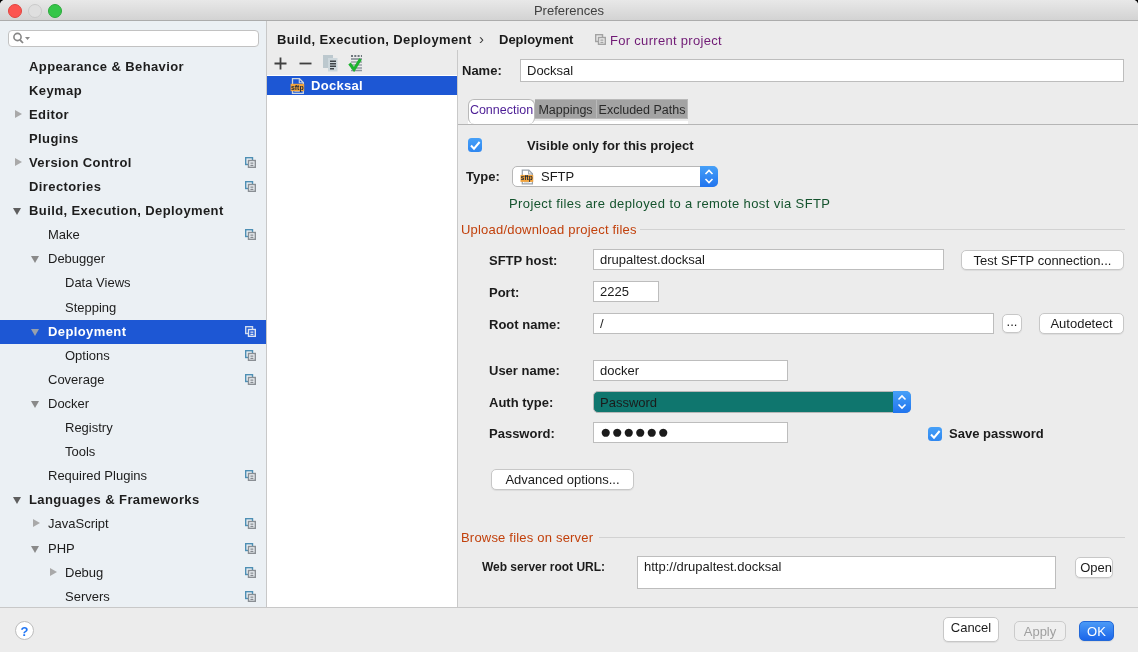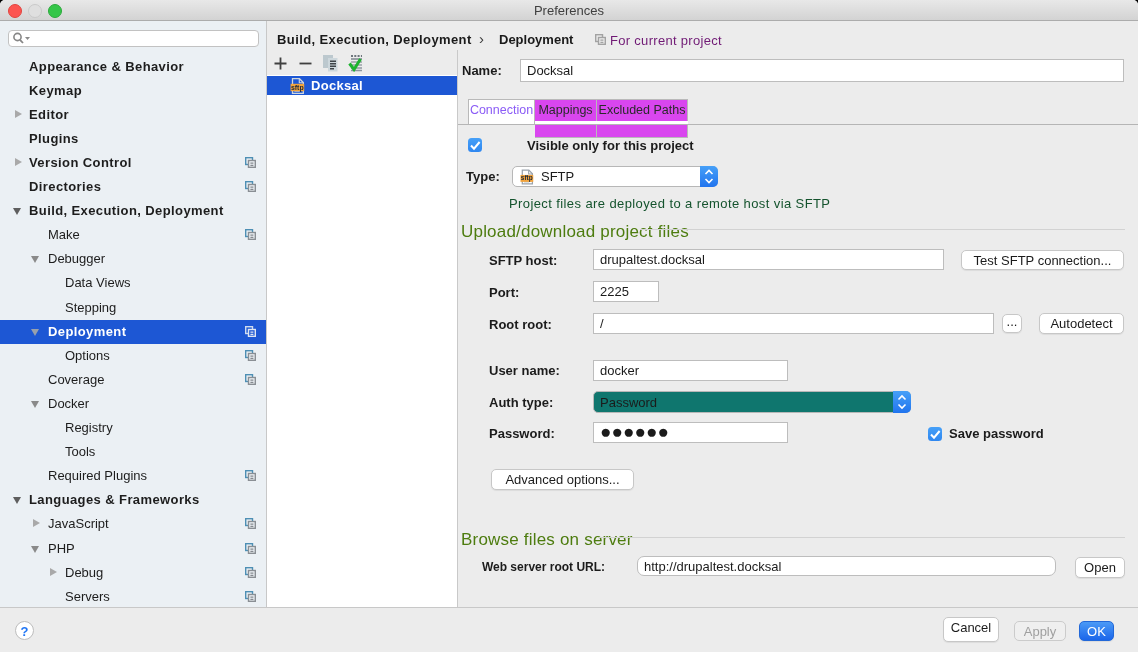--- a/index.html
+++ b/index.html
@@ -38,28 +38,28 @@
   #middiv{position:absolute;left:457px;top:50px;width:1px;height:557px;background:#C9C9C9;}
   #toolbar{position:absolute;left:267px;top:52px;width:190px;height:23px;background:#ECECEC;}
   
   #rp{position:absolute;left:458px;top:52px;width:680px;height:555px;background:#ECECEC;}
   .field{position:absolute;background:#fff;border:1px solid #BDBDBD;font-size:13px;color:#1b1b1b;
      line-height:19px;padding:0 0 0 6px;box-sizing:border-box;white-space:nowrap;overflow:hidden;}
   .btn{position:absolute;background:#fff;border:1px solid #C7C7C7;border-radius:5px;
      font-size:13px;color:#1b1b1b;text-align:center;box-sizing:border-box;
      box-shadow:0 1px 1px rgba(0,0,0,0.07);}
   .lab{position:absolute;font-size:13px;font-weight:bold;color:#1b1b1b;white-space:nowrap;}
-  .sect{position:absolute;font-size:17px;letter-spacing:0.2px;color:#4d7c0f;white-space:nowrap;}
+  .sect{position:absolute;font-size:13px;letter-spacing:0.2px;color:#c2410c;white-space:nowrap;}
   .sline{position:absolute;height:1px;background:#D2D2D2;}
   .cb{position:absolute;width:14px;height:14px;border-radius:3.5px;
       background:linear-gradient(#46A0F8,#2F87F0);}
   .cb svg{position:absolute;left:1px;top:2px;}
   
-  .tab{position:absolute;top:99px;height:39px;box-sizing:border-box;border:1px solid #B9B9B9;
-     background:#d946ef;font-size:12.5px;color:#2a2a2a;text-align:center;line-height:21px;}
+  .tab{position:absolute;top:99px;height:20px;box-sizing:border-box;border:1px solid #B9B9B9;
+     background:#a3a3a3;font-size:12.5px;color:#2a2a2a;text-align:center;line-height:21px;}
   
   #bottombar{position:absolute;left:0;top:607px;width:1138px;height:45px;background:#ECECEC;
      border-top:1px solid #C8C8C8;box-sizing:border-box;}
 </style>
 </head>
 <body>
 <div id="win">
 
   <div id="titlebar">
     <div class="title">Preferences</div>
@@ -254,21 +254,21 @@
       </svg>
       <div class="abs" style="left:44px;top:0;height:19px;line-height:19px;font-size:13px;font-weight:bold;color:#fff;letter-spacing:0.3px;">Docksal</div>
     </div>
   </div>
   <div id="middiv"></div>
 
   <div id="rp">
         <div class="lab" style="left:4px;top:11px;">Name:</div>
     <div class="field" style="left:62px;top:7px;width:604px;height:23px;line-height:22px;">Docksal</div>
 
-    <div class="tab" style="left:10px;top:47px;width:67px;height:25px;background:#fff;border-bottom:none;z-index:2;color:#8b5cf6;">Connection</div>
+    <div class="tab" style="left:10px;top:47px;width:67px;height:25px;background:#fff;border-bottom:none;z-index:2;color:#4c1d95;border-radius:6px;">Connection</div>
     <div class="tab" style="left:77px;top:47px;width:62px;border-left:none;">Mappings</div>
     <div class="tab" style="left:139px;top:47px;width:91px;border-left:none;">Excluded Paths</div>
     <div class="abs" style="left:10px;top:69px;width:220px;height:3px;background:#fff;"></div>
     <div class="abs" style="left:0;top:72px;width:680px;height:1px;background:#B5B5B5;z-index:1;"></div>
 
     <div class="cb" style="left:10px;top:86px;">
         <svg width="13" height="11" viewBox="0 0 13 11">
           <path d="M2 5.5l3 3.2L10.6 2" stroke="#fff" stroke-width="2" fill="none"></path>
         </svg>
       </div>
@@ -291,21 +291,21 @@
       </div>
     </div>
     <div class="abs" style="left:51px;top:144px;font-size:13px;color:#14532d;letter-spacing:0.4px;">Project files are deployed to a remote host via SFTP</div>
     <div class="sect" style="left:3px;top:170px;">Upload/download project files</div>
     <div class="sline" style="left:182px;top:177px;width:485px;"></div>
     <div class="lab" style="left:31px;top:201px;">SFTP host:</div>
     <div class="field" style="left:135px;top:197px;width:351px;height:21px;line-height:20px;">drupaltest.docksal</div>
     <div class="btn" style="left:503px;top:198px;width:163px;height:20px;line-height:19px;">Test SFTP connection...</div>
     <div class="lab" style="left:31px;top:233px;">Port:</div>
     <div class="field" style="left:135px;top:229px;width:66px;height:21px;line-height:20px;">2225</div>
-    <div class="lab" style="left:31px;top:265px;">Root root:</div>
+    <div class="lab" style="left:31px;top:265px;">Root name:</div>
     <div class="field" style="left:135px;top:261px;width:401px;height:21px;line-height:20px;">/</div>
     <div class="btn" style="left:544px;top:262px;width:20px;height:19px;line-height:13px;">...</div>
     <div class="btn" style="left:581px;top:261px;width:85px;height:21px;line-height:20px;">Autodetect</div>
     <div class="lab" style="left:31px;top:311px;">User name:</div>
     <div class="field" style="left:135px;top:308px;width:195px;height:21px;line-height:20px;">docker</div>
     <div class="lab" style="left:31px;top:343px;">Auth type:</div>
 
     <div class="abs" style="left:135px;top:339px;width:318px;height:22px;background:#0f766e;border:1px solid #B7B7B7;border-radius:5px;box-sizing:border-box;">
       <div class="abs" style="left:6px;top:3px;font-size:13px;color:#1b1b1b;">Password</div>
       <div class="abs" style="right:-1px;top:-1px;width:18px;height:22px;border-radius:0 5px 5px 0;background:linear-gradient(#46A0F8,#2174EE);">
@@ -319,22 +319,22 @@
     <div class="cb" style="left:470px;top:375px;">
         <svg width="13" height="11" viewBox="0 0 13 11">
           <path d="M2 5.5l3 3.2L10.6 2" stroke="#fff" stroke-width="2" fill="none"></path>
         </svg>
       </div>
     <div class="lab" style="left:491px;top:374px;">Save password</div>
     <div class="btn" style="left:33px;top:417px;width:143px;height:21px;line-height:20px;">Advanced options...</div>
     <div class="sect" style="left:3px;top:478px;">Browse files on server</div>
     <div class="sline" style="left:141px;top:485px;width:526px;"></div>
     <div class="lab" style="left:0;top:508px;width:171px;text-align:center;font-size:12px;">Web server root URL:</div>
-    <div class="field" style="left:179px;top:504px;width:419px;height:20px;line-height:20px;border-radius:7px;">http://drupaltest.docksal</div>
-    <div class="btn" style="left:617px;top:505px;width:50px;height:21px;line-height:20px;">Open</div>
+    <div class="field" style="left:179px;top:504px;width:419px;height:33px;line-height:20px;">http://drupaltest.docksal</div>
+    <div class="btn" style="left:617px;top:505px;width:38px;height:21px;line-height:20px;text-align:right;">Open</div>
   </div>
 
   <div id="bottombar">
     <div class="abs" style="left:15px;top:13px;width:19px;height:19px;border-radius:50%;background:#fff;border:1px solid #BDBDBD;text-align:center;line-height:19px;font-size:13px;font-weight:bold;color:#2076F5;box-sizing:border-box;">?</div>
     <div class="btn" style="left:943px;top:9px;width:56px;height:25px;line-height:19px;">Cancel</div>
     <div class="btn" style="left:1014px;top:13px;width:52px;height:20px;line-height:19px;background:#EFEFEF;color:#9f9f9f;border-color:#CBCBCB;box-shadow:none;">Apply</div>
     <div class="btn" style="left:1079px;top:13px;width:35px;height:20px;line-height:19px;background:linear-gradient(#4B9AF6,#1B66EA);color:#fff;border-color:#2268D8;">OK</div>
   </div>
 </div>
 

